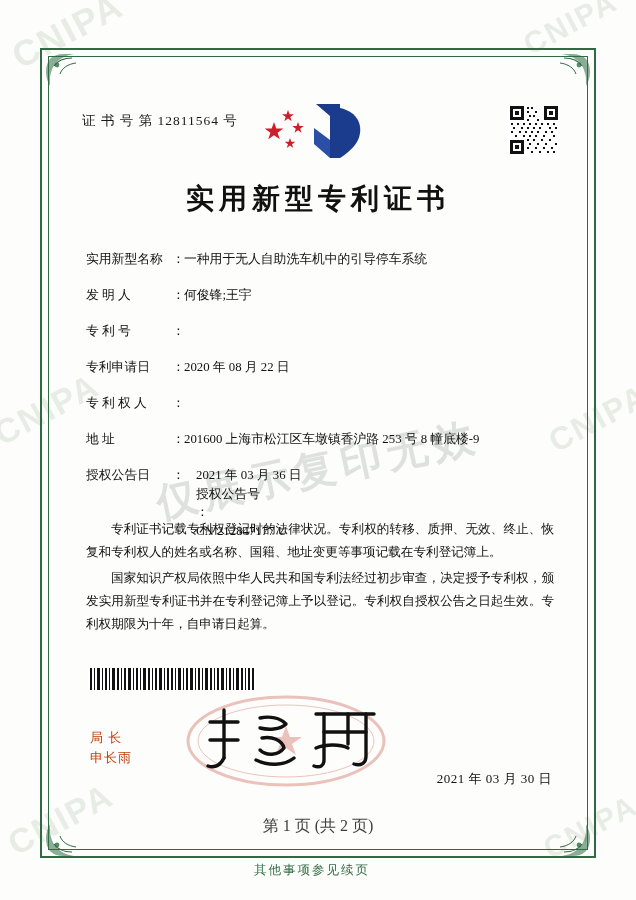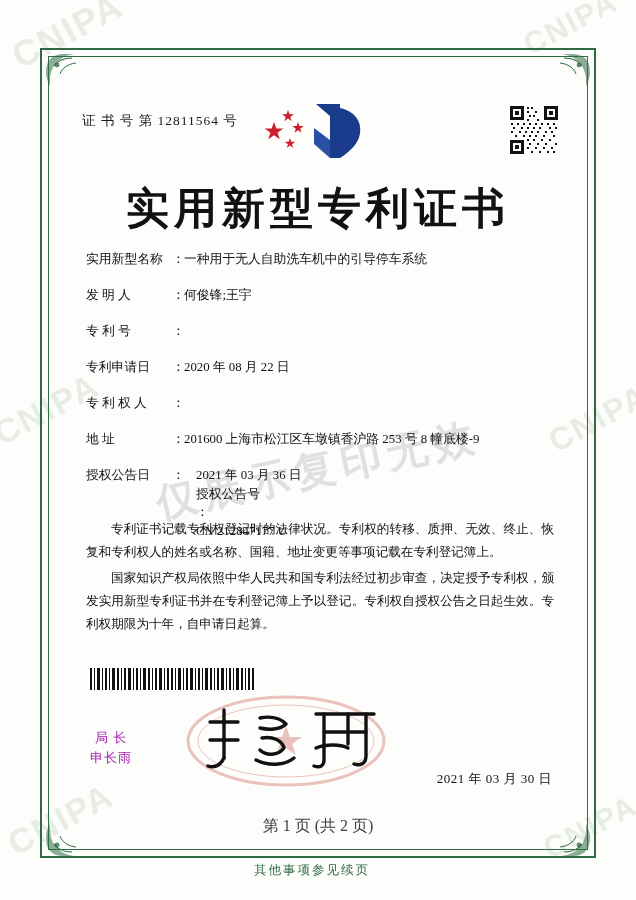--- a/index.html
+++ b/index.html
@@ -123,21 +123,21 @@
     width: 128px;
     height: 62px;
   }
 
   .title {
     position: absolute;
     left: 0;
     right: 0;
     top: 124px;
     text-align: center;
-    font-size: 43px;
+    font-size: 28px;
     font-weight: bold;
     letter-spacing: 5px;
     color: #111111;
     font-family: "Liberation Serif", "DejaVu Serif", serif;
   }
 
   .fields {
     position: absolute;
     left: 38px;
     right: 30px;
@@ -202,22 +202,21 @@
     height: 22px;
   }
 
   .sign-block {
     position: absolute;
     left: 42px;
     top: 672px;
     font-size: 13px;
     line-height: 1.5;
     letter-spacing: 1px;
-    color: #a21caf;
-    text-align: center;
+    color: #c2410c;
   }
 
   .signature {
     position: absolute;
     left: 150px;
     top: 648px;
     width: 190px;
     height: 70px;
   }
 

